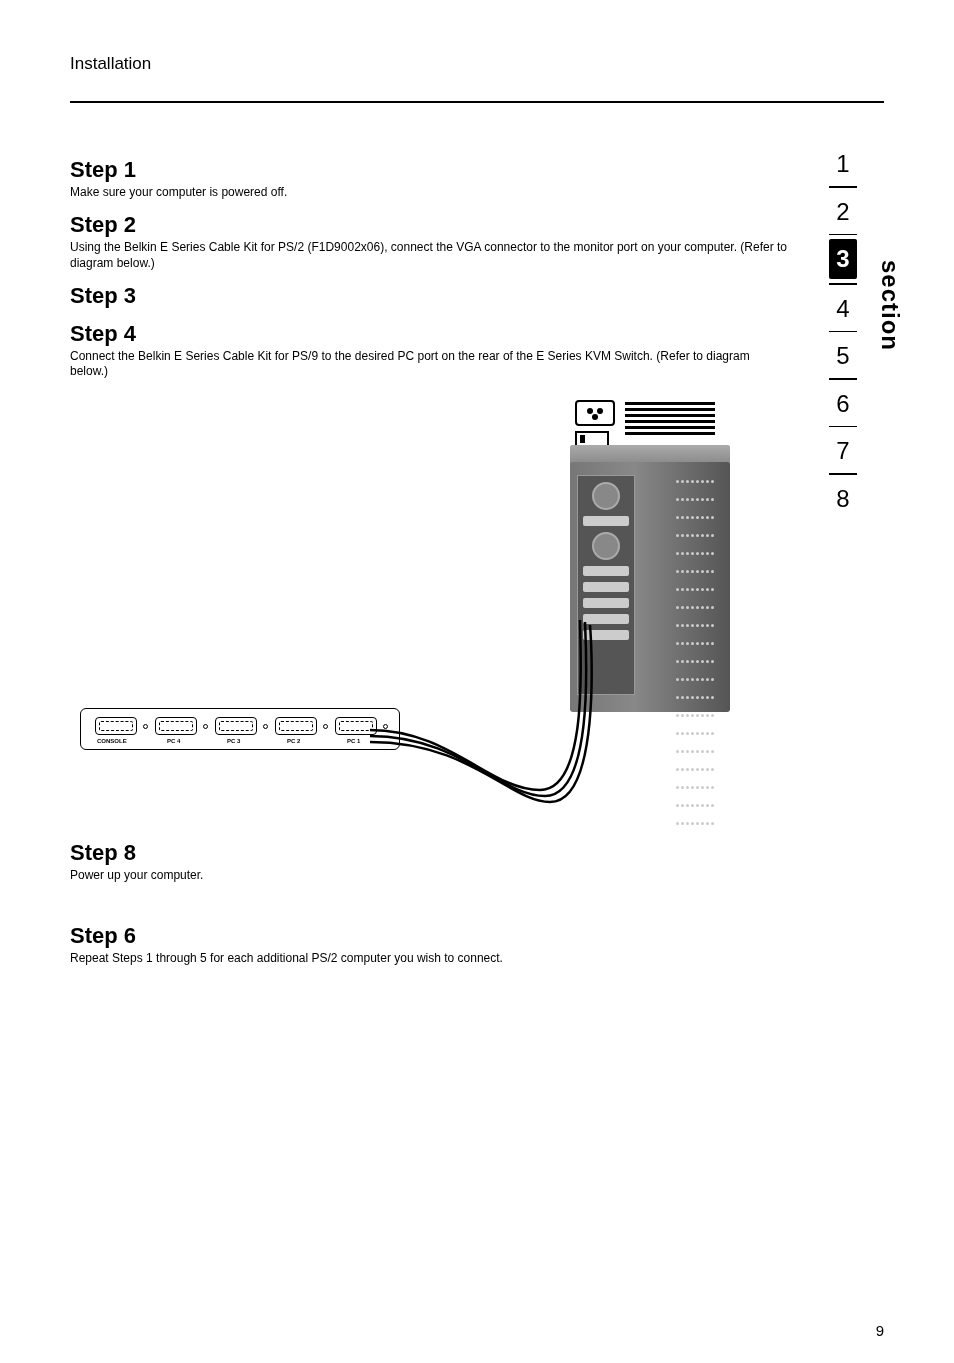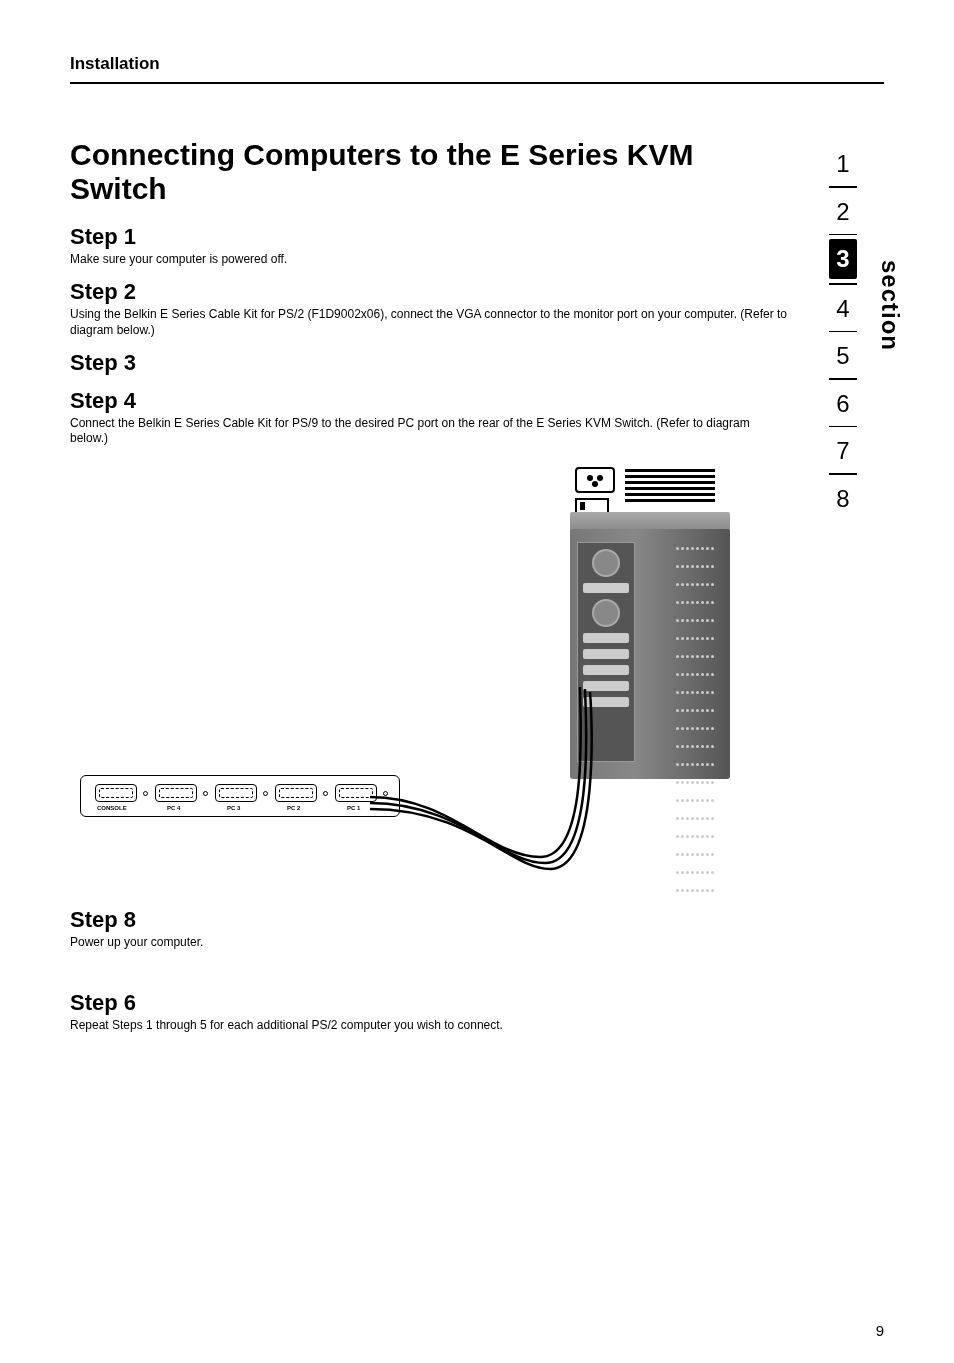--- a/index.html
+++ b/index.html
@@ -1,18 +1,18 @@
 <!DOCTYPE html>
 <html><head>
 <meta charset="utf-8">
 <style>
   * { box-sizing: border-box; margin: 0; padding: 0; }
   html, body { width: 954px; height: 1363px; background: #fff; font-family: Arial, Helvetica, sans-serif; color: #000; }
   .page { position: relative; width: 954px; height: 1363px; padding: 54px 70px 40px 70px; }
-  .header-bar { font-weight: 700; font-size: 17px; padding-bottom: 8px; border-bottom: 2px solid #000; margin-bottom: 54px; }
+  .header-bar { font-weight: 400; font-size: 17px; padding-bottom: 27px; border-bottom: 2px solid #000; margin-bottom: 54px; }
   .content { width: 720px; }
   h1 { font-size: 30px; font-weight: 700; letter-spacing: 0px; margin-bottom: 18px; font-family: Arial, Helvetica, sans-serif; }
   .step-title { font-size: 22px; font-weight: 700; margin-top: 12px; margin-bottom: 2px; }
   .step-body { font-size: 12px; line-height: 1.28; margin-bottom: 10px; font-weight: 400; }
   .diagram { width: 720px; height: 420px; position: relative; margin-top: 10px; margin-bottom: 30px; }
   .pc-tower { position: absolute; right: 60px; top: 72px; width: 160px; height: 250px; background: linear-gradient(90deg,#777 0%, #888 40%, #555 100%); border-radius: 3px; }
   .pc-top { position: absolute; right: 60px; top: 55px; width: 160px; height: 20px; background: linear-gradient(#aaa,#888); border-radius: 2px 2px 0 0; }
   .pc-grill { position:absolute; right:75px; top:80px; width:40px; height:220px; }
   .pc-grill .dot { width:3px; height:3px; background:#ccc; border-radius:50%; display:inline-block; margin:1px; }
   .io-panel { position:absolute; right:155px; top:85px; width:58px; height:220px; background:#555; border:1px solid #999; }
@@ -40,21 +40,20 @@
   .nav .sep { width:28px; height:1.5px; background:#000; }
   .nav .active { background:#000; color:#fff; font-weight:700; border-radius:2px; padding: 6px 0; margin: 4px 0; }
 </style>
 </head>
 <body>
 
 <div class="page">
   <div class="header-bar">Installation</div>
 
   <div class="content">
-    <h1>Connecting Computers to the E Series KVM Switch</h1>
 
     <div class="step-title">Step 1</div>
     <div class="step-body">Make sure your computer is powered off.</div>
 
     <div class="step-title">Step 2</div>
     <div class="step-body">Using the Belkin E Series Cable Kit for PS/2 (F1D9002x06), connect the VGA connector to the monitor port on your computer. (Refer to diagram below.)</div>
 
     <div class="step-title">Step 3</div>
 
     <div class="step-title">Step 4</div>

